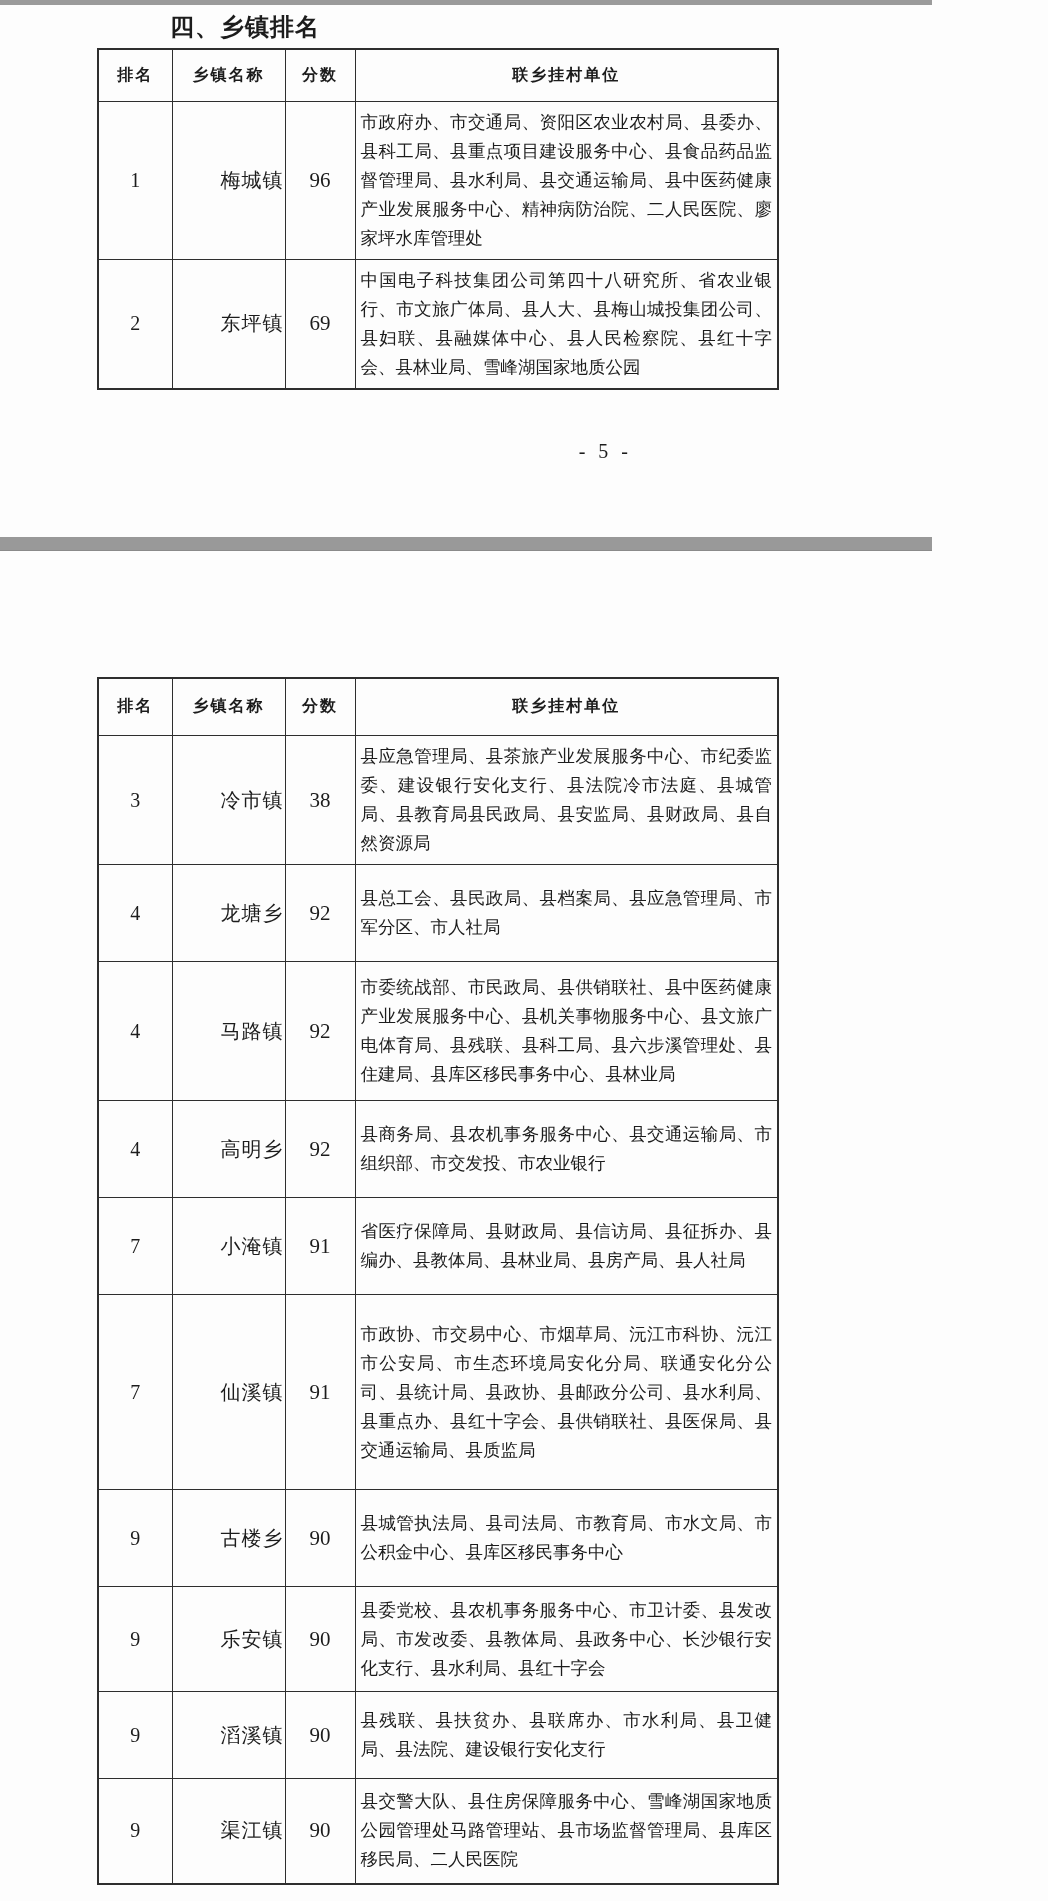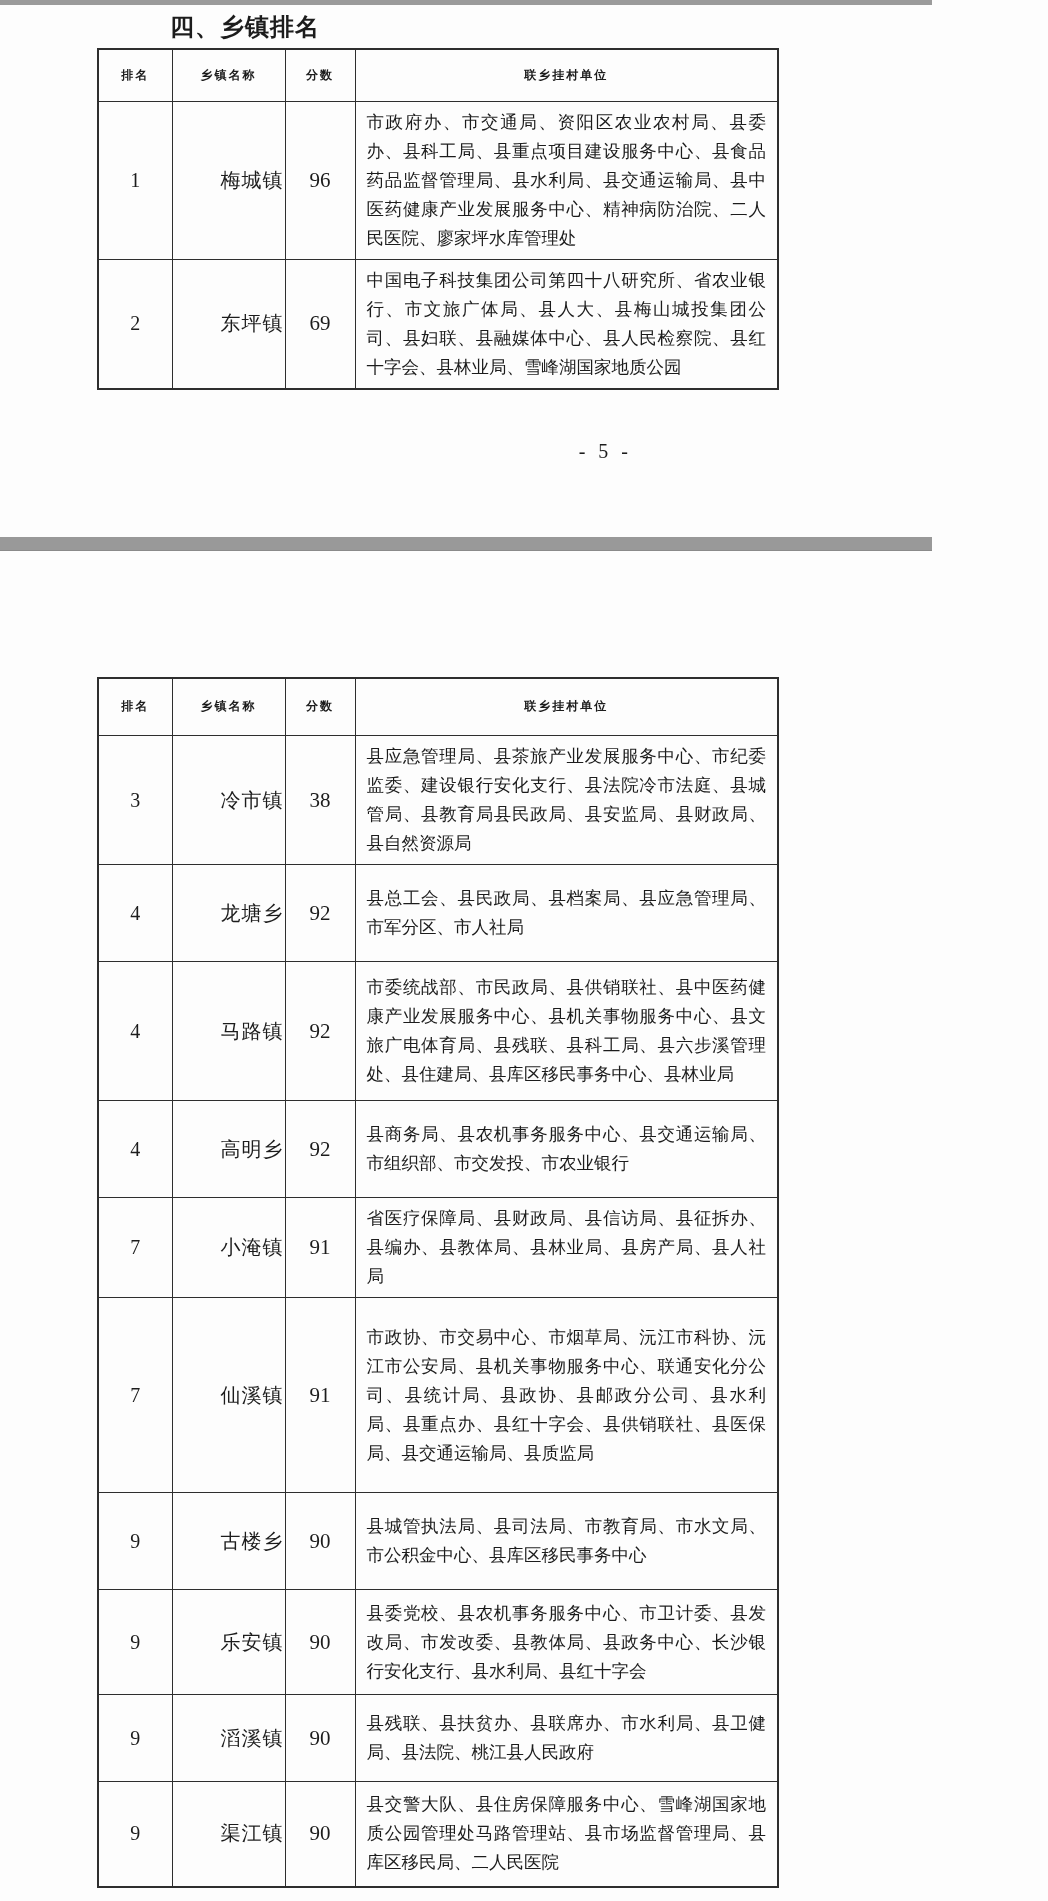--- a/index.html
+++ b/index.html
@@ -35,32 +35,32 @@
     border: 2px solid #2e2e2e;
     background: transparent;
   }
   table.rank-table th, table.rank-table td {
     border: 1px solid #2e2e2e;
     vertical-align: middle;
     overflow: hidden;
   }
   table.rank-table thead tr { height: 52px; }
   table.rank-table th {
-    font-size: 12px;
+    font-size: 16px;
     font-weight: bold;
     text-align: center;
     letter-spacing: 2px;
   }
   td.c-rank   { text-align: center; font-size: 20px; }
   td.c-town   { text-align: right; font-size: 20px; letter-spacing: 1px; }
   td.c-score  { text-align: center; font-size: 21px; }
   td.c-units  {
     font-size: 17.5px;
     line-height: 29px;
-    padding: 6px 11px;
+    padding: 6px 5px;
     text-align: justify;
     text-justify: inter-character;
   }
 
   .page-number {
     margin-top: 50px;
     padding-right: 300px;
     text-align: right;
     font-size: 20px;
     letter-spacing: 4px;
@@ -165,39 +165,39 @@
           <tr style="height: 97px;">
             <td class="c-rank">7</td>
             <td class="c-town">小淹镇</td>
             <td class="c-score">91</td>
             <td class="c-units">省医疗保障局、县财政局、县信访局、县征拆办、县编办、县教体局、县林业局、县房产局、县人社局</td>
           </tr>
           <tr style="height: 195px;">
             <td class="c-rank">7</td>
             <td class="c-town">仙溪镇</td>
             <td class="c-score">91</td>
-            <td class="c-units">市政协、市交易中心、市烟草局、沅江市科协、沅江市公安局、县机关事物服务中心、联通安化分公司、县统计局、县政协、县邮政分公司、县水利局、县重点办、县红十字会、县供销联社、县医保局、县交通运输局、县质监局</td>
+            <td class="c-units">市政协、市交易中心、市烟草局、沅江市科协、沅江市公安局、市生态环境局安化分局、联通安化分公司、县统计局、县政协、县邮政分公司、县水利局、县重点办、县红十字会、县供销联社、县医保局、县交通运输局、县质监局</td>
           </tr>
           <tr style="height: 97px;">
             <td class="c-rank">9</td>
             <td class="c-town">古楼乡</td>
             <td class="c-score">90</td>
             <td class="c-units">县城管执法局、县司法局、市教育局、市水文局、市公积金中心、县库区移民事务中心</td>
           </tr>
           <tr style="height: 105px;">
             <td class="c-rank">9</td>
             <td class="c-town">乐安镇</td>
             <td class="c-score">90</td>
             <td class="c-units">县委党校、县农机事务服务中心、市卫计委、县发改局、市发改委、县教体局、县政务中心、长沙银行安化支行、县水利局、县红十字会</td>
           </tr>
           <tr style="height: 87px;">
             <td class="c-rank">9</td>
             <td class="c-town">滔溪镇</td>
             <td class="c-score">90</td>
-            <td class="c-units">县残联、县扶贫办、县联席办、市水利局、县卫健局、县法院、桃江县人民政府</td>
+            <td class="c-units">县残联、县扶贫办、县联席办、市水利局、县卫健局、县法院、建设银行安化支行</td>
           </tr>
           <tr style="height: 105px;">
             <td class="c-rank">9</td>
             <td class="c-town">渠江镇</td>
             <td class="c-score">90</td>
             <td class="c-units">县交警大队、县住房保障服务中心、雪峰湖国家地质公园管理处马路管理站、县市场监督管理局、县库区移民局、二人民医院</td>
           </tr>
         </tbody>
     </table>
   </div>

